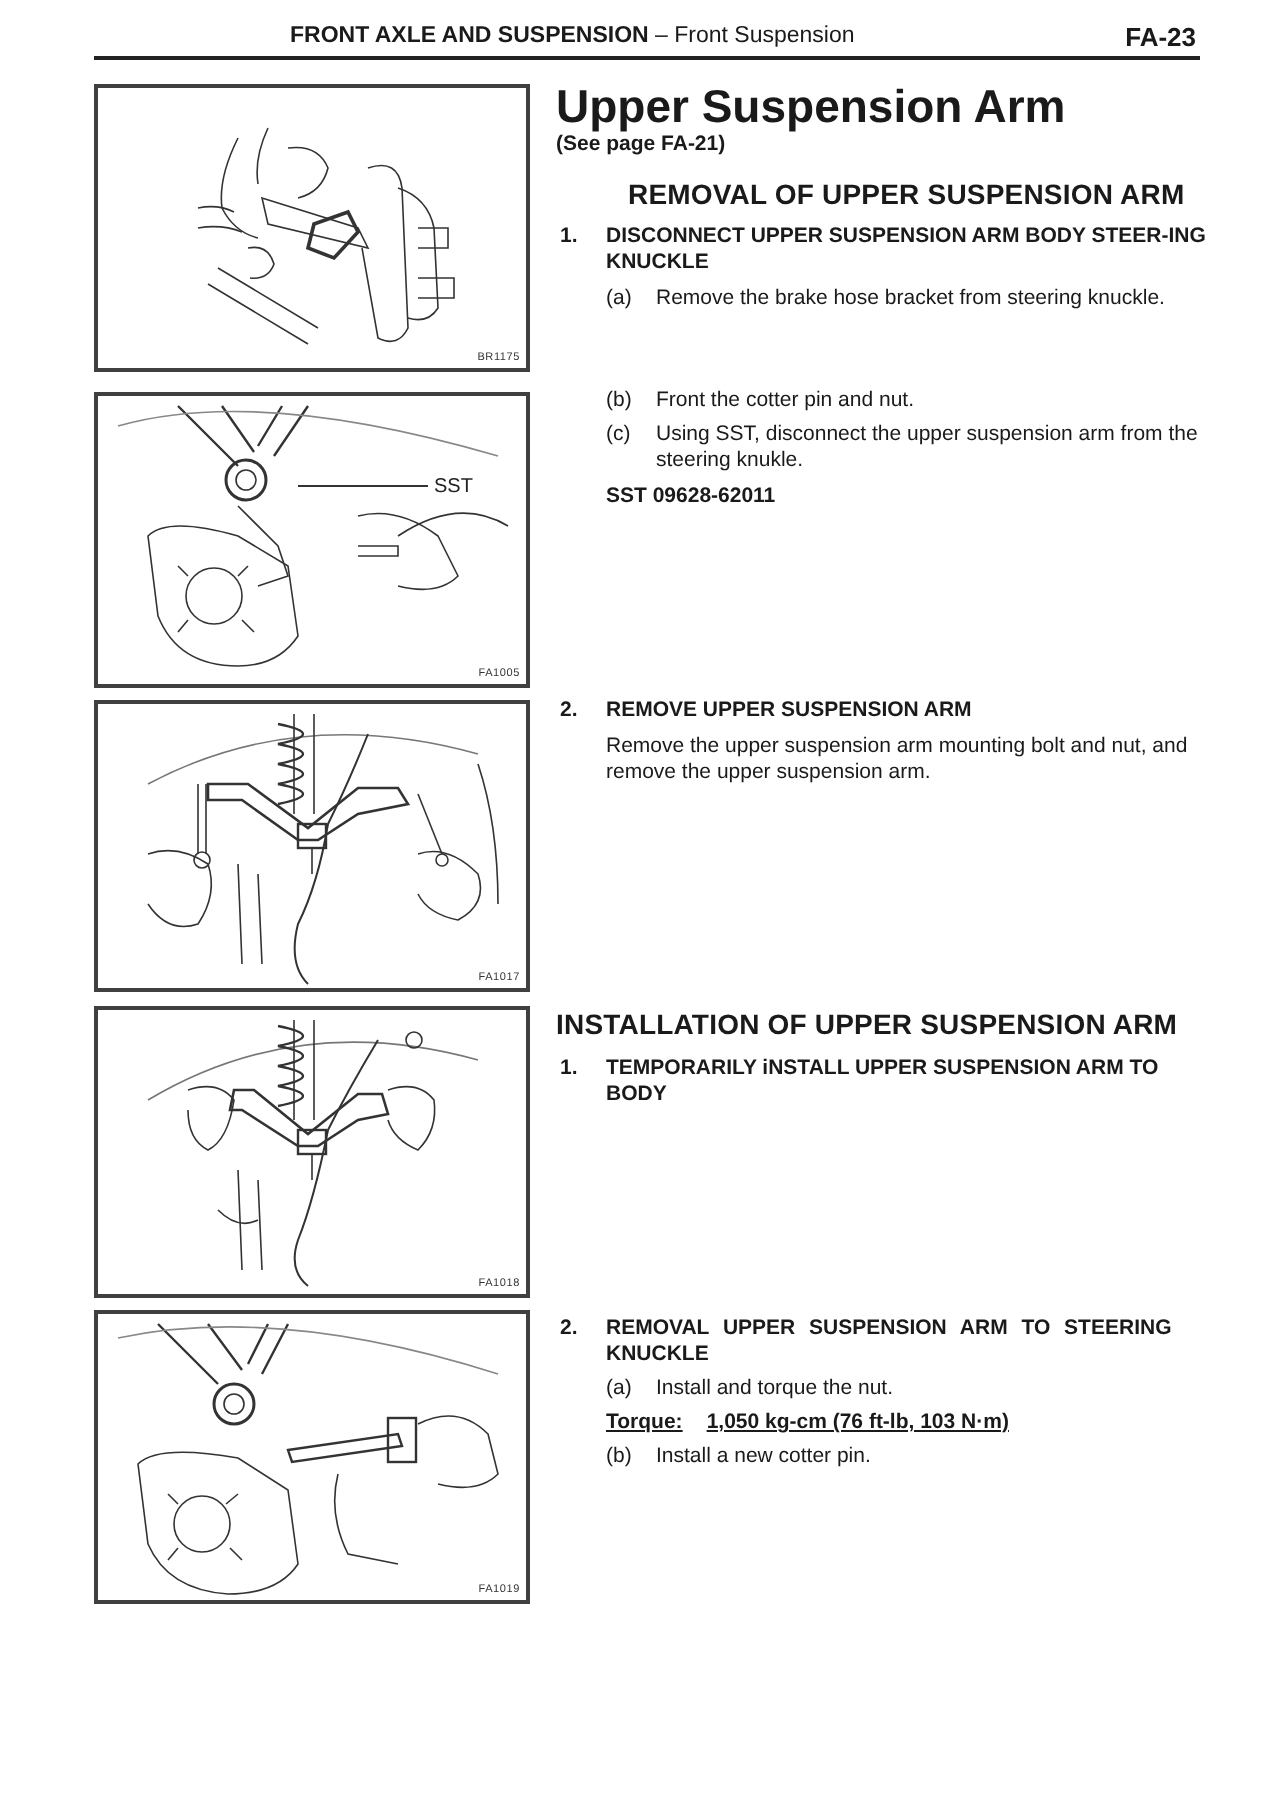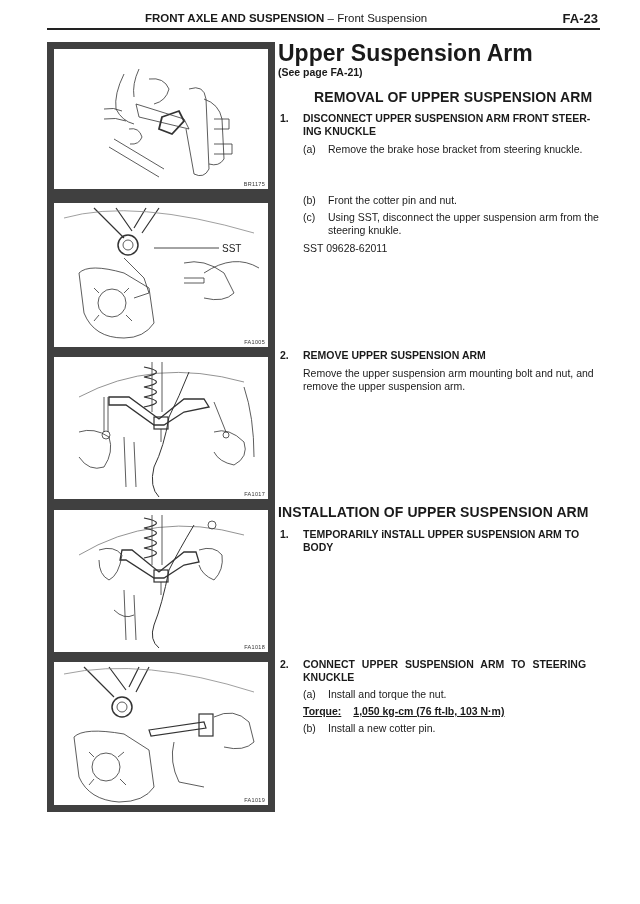--- a/index.html
+++ b/index.html
@@ -1,21 +1,21 @@
 <!DOCTYPE html>
 <html><head>
 <meta charset="utf-8">
 <style>
   html, body { margin: 0; padding: 0; background: #ffffff; }
   body { width: 640px; height: 904px; position: relative; overflow: hidden; color: #1a1a1a; font-family: "Liberation Sans", sans-serif; }
   .header { position: absolute; left: 47px; top: 10px; width: 553px; height: 18px; border-bottom: 2px solid #222; }
   .header .title { position: absolute; left: 98px; top: 2px; font-size: 11.5px; text-align: center; }
   .header .title b { font-weight: bold; }
   .header .pageno { position: absolute; right: 2px; top: 1px; font-weight: bold; font-size: 13px; }
-  .fig { position: absolute; left: 47px; width: 214px; border: 7px solid #404040; background: #fff; }
+  .fig { position: absolute; left: 47px; width: 214px; border: 2px solid #404040; background: #fff; }
   .fig .code { position: absolute; right: 3px; bottom: 2px; font-size: 5.5px; color: #333; letter-spacing: 0.3px; }
   .fig svg { position: absolute; left: 0; top: 0; }
   .h1 { position: absolute; left: 278px; top: 40px; font-size: 23px; font-weight: bold; }
   .seepage { position: absolute; left: 278px; top: 66px; font-size: 10.5px; font-weight: bold; }
   .h2 { position: absolute; left: 278px; font-size: 14px; font-weight: bold; letter-spacing: 0.1px; }
   .step { position: absolute; left: 278px; width: 325px; font-size: 10.5px; font-weight: bold; line-height: 13px; }
   .step .num { position: absolute; left: 2px; top: 0; }
   .step .txt { position: absolute; left: 25px; right: 0; top: 0; }
   .sub { position: absolute; left: 303px; width: 300px; font-size: 10.5px; line-height: 13px; }
   .sub .lbl { position: absolute; left: 0; top: 0; }
@@ -127,52 +127,52 @@
   <span class="code">FA1019</span>
 </div>
 
 <div class="h1">Upper Suspension Arm</div>
 <div class="seepage">(See page FA-21)</div>
 
 <div class="h2" style="top:89px;padding-left:36px;">REMOVAL OF UPPER SUSPENSION ARM</div>
 
 <div class="step" style="top:112px;height:26px;">
   <span class="num">1.</span>
-  <span class="txt">DISCONNECT UPPER SUSPENSION ARM FRONT STEER-ING KNUCKLE</span>
+  <span class="txt">DISCONNECT UPPER SUSPENSION ARM BODY STEER-ING KNUCKLE</span>
 </div>
 <div class="sub" style="top:143px;">
   <span class="lbl">(a)</span>
   <span class="txt">Remove the brake hose bracket from steering knuckle.</span>
 </div>
 <div class="sub" style="top:194px;">
   <span class="lbl">(b)</span>
   <span class="txt">Front the cotter pin and nut.</span>
 </div>
 <div class="sub" style="top:211px;">
   <span class="lbl">(c)</span>
   <span class="txt">Using SST, disconnect the upper suspension arm from the steering knukle.</span>
 </div>
-<div class="para" style="top:242px;">SST 09628-62011</div>
+<div class="para" style="top:242px;font-weight:bold;">SST 09628-62011</div>
 
 <div class="step" style="top:349px;">
   <span class="num">2.</span>
   <span class="txt">REMOVE UPPER SUSPENSION ARM</span>
 </div>
 <div class="para" style="top:367px;">Remove the upper suspension arm mounting bolt and nut, and remove the upper suspension arm.</div>
 
 <div class="h2" style="top:504px;">INSTALLATION OF UPPER SUSPENSION ARM</div>
 
 <div class="step" style="top:528px;height:26px;">
   <span class="num">1.</span>
   <span class="txt">TEMPORARILY iNSTALL UPPER SUSPENSION ARM TO BODY</span>
 </div>
 
 <div class="step" style="top:658px;height:26px;">
   <span class="num">2.</span>
-  <span class="txt" style="word-spacing:4px;">CONNECT UPPER SUSPENSION ARM TO STEERING KNUCKLE</span>
+  <span class="txt" style="word-spacing:4px;">REMOVAL UPPER SUSPENSION ARM TO STEERING KNUCKLE</span>
 </div>
 <div class="sub" style="top:688px;">
   <span class="lbl">(a)</span>
   <span class="txt">Install and torque the nut.</span>
 </div>
 <div class="torque" style="top:705px;">
   <span>Torque:</span><span class="val">1,050 kg-cm (76 ft-lb, 103 N·m)</span>
 </div>
 <div class="sub" style="top:722px;">
   <span class="lbl">(b)</span>

